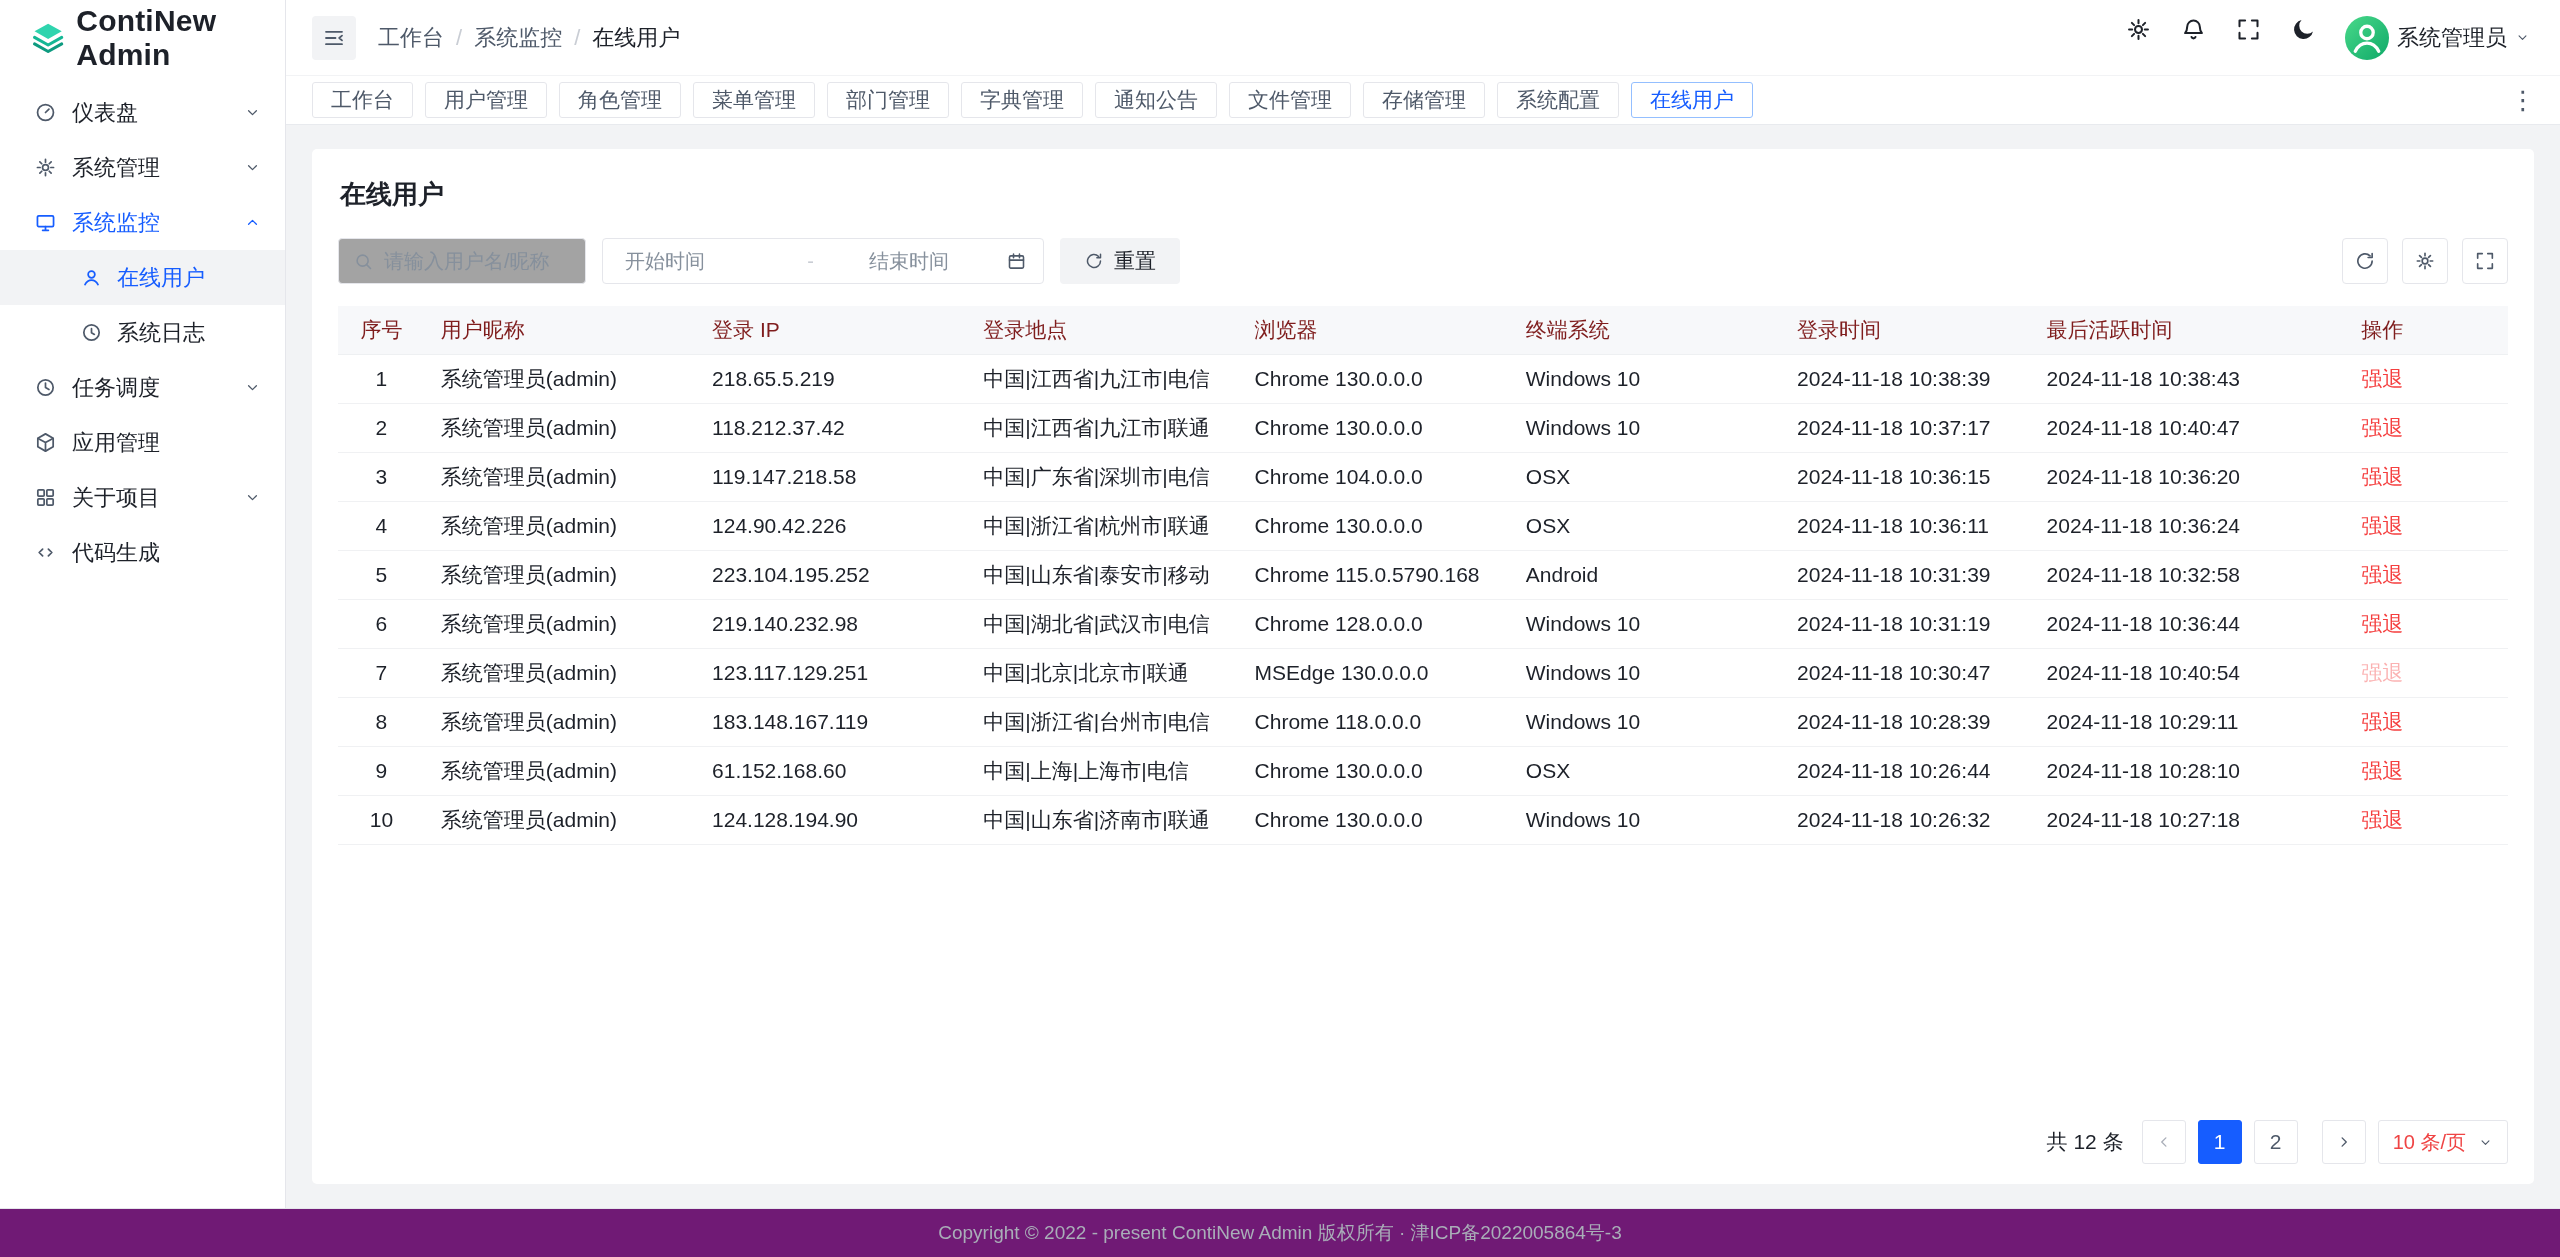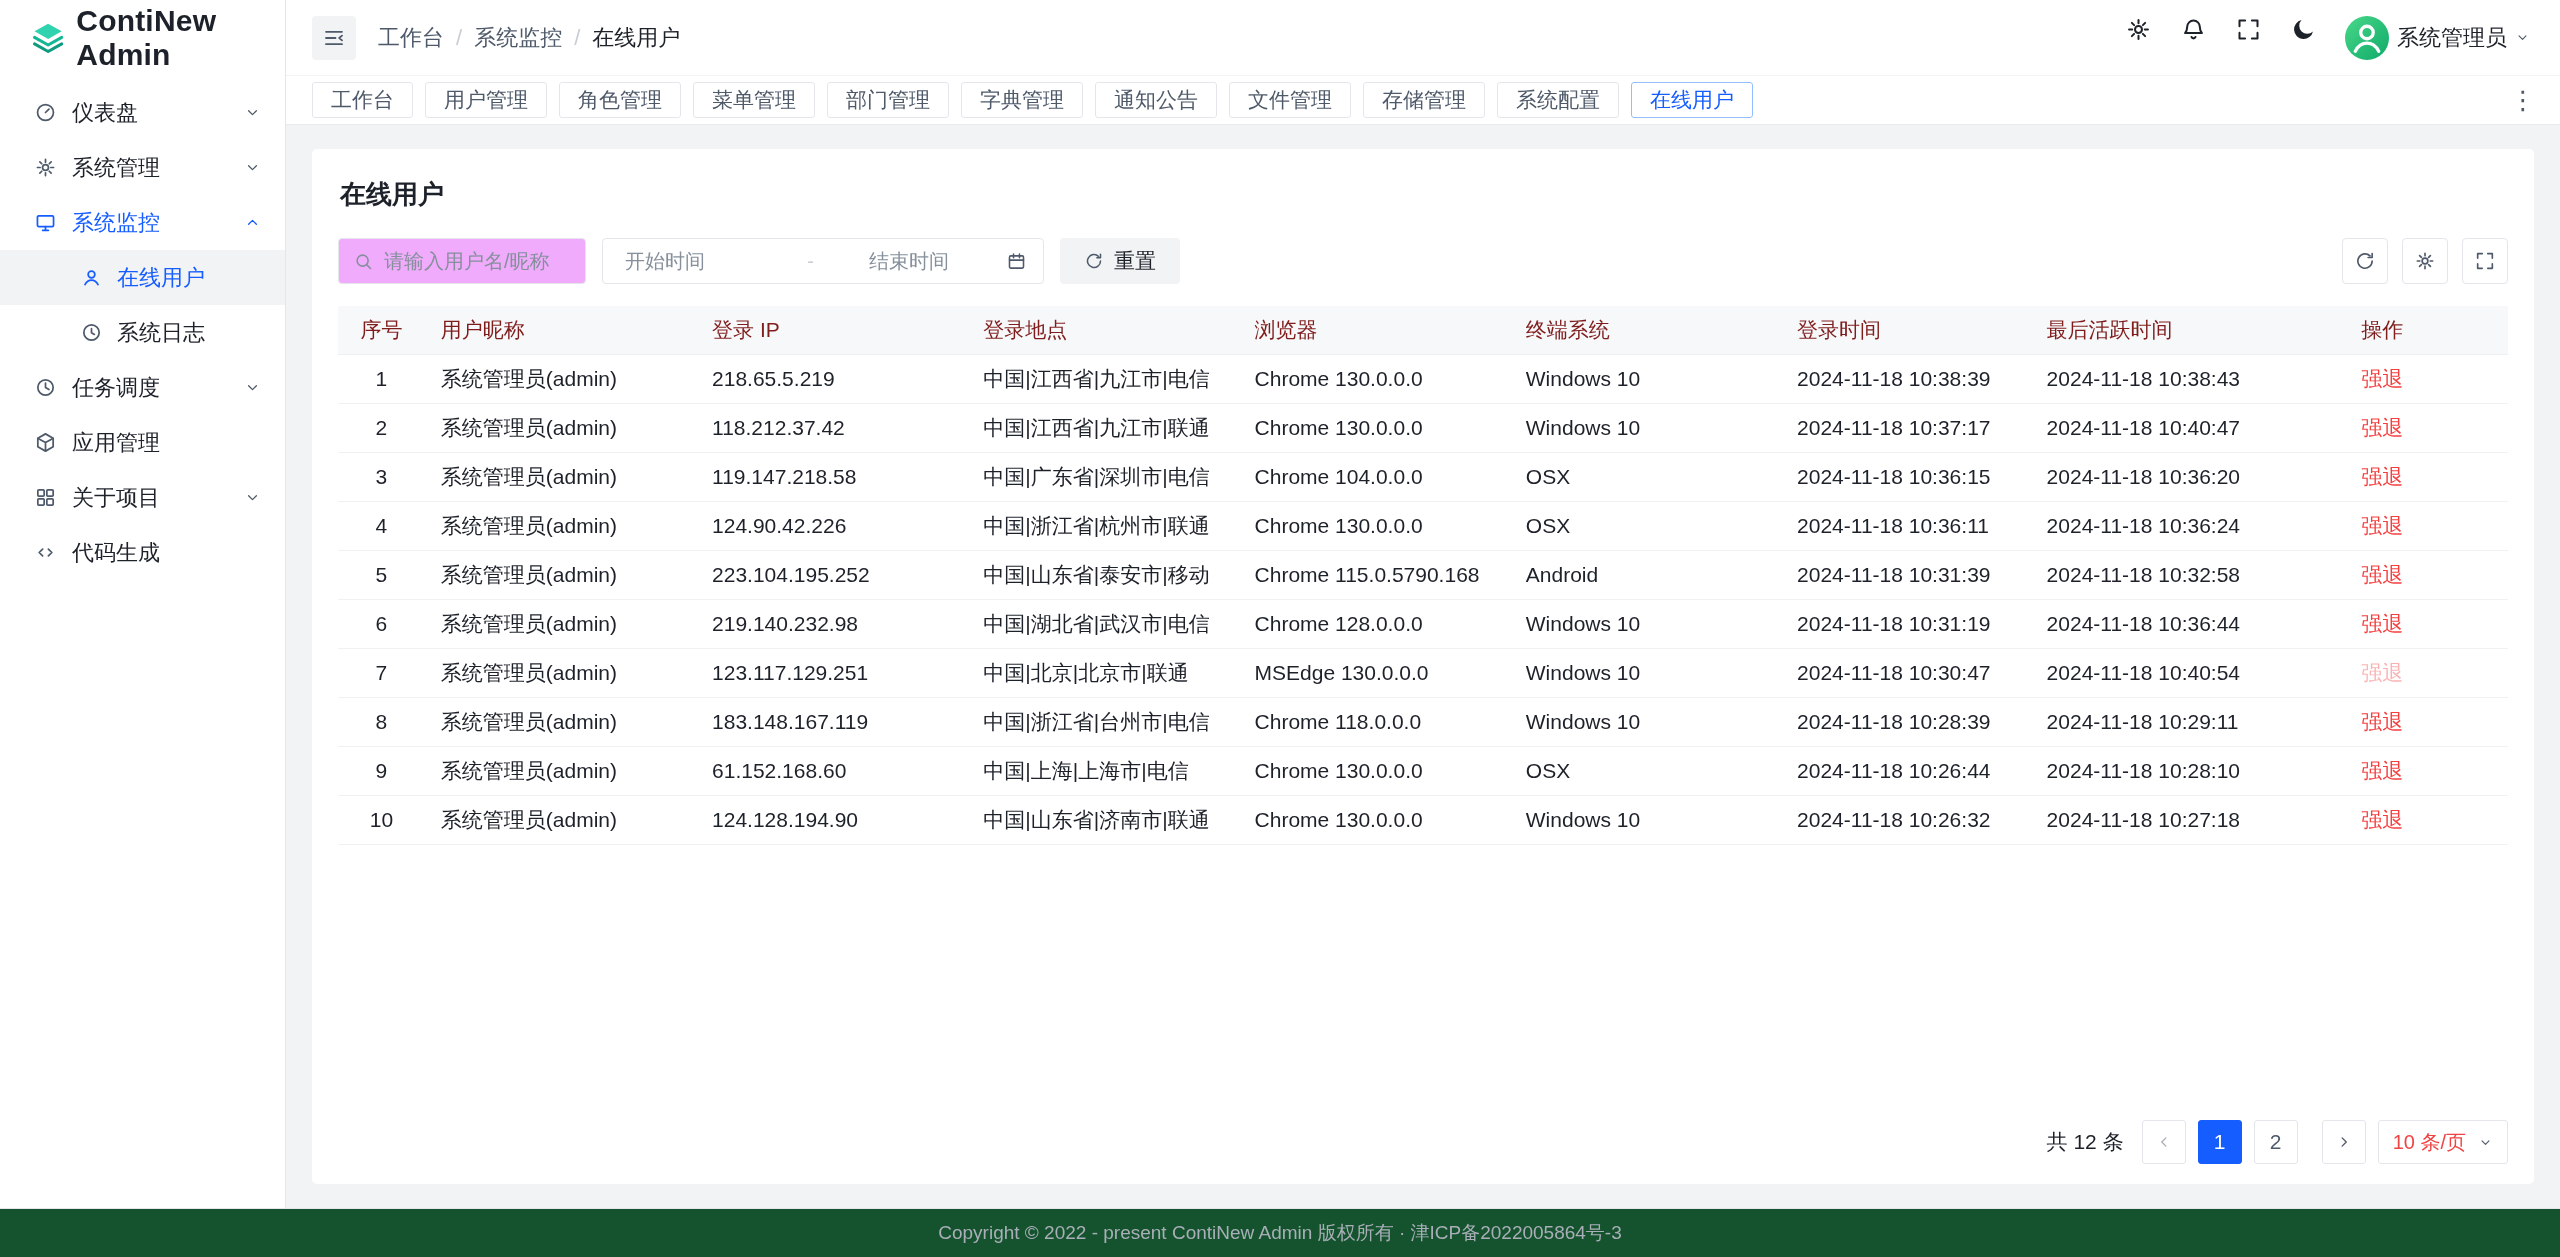--- a/index.html
+++ b/index.html
@@ -54,21 +54,21 @@
     display:flex; align-items:center; font-size:21px; color:#4e5969; white-space:nowrap; cursor:pointer; }
   .tab.active { color:#165dff; border-color:#94bfff; }
   .tab-more { font-size:26px; color:#4e5969; cursor:pointer; padding:0 4px; }
 
   
   .content { flex:1; min-height:0; padding:24px 26px; display:flex; }
   .card { flex:1; background:#fff; border-radius:5px; padding:22px 26px 20px; display:flex; flex-direction:column; min-height:0; }
   .page-title { font-size:26px; font-weight:600; margin:6px 0 26px 2px; }
 
   .filter-row { display:flex; align-items:center; gap:16px; margin-bottom:22px; }
-  .search-box { width:248px; height:46px; border:1px solid #e5e6eb; border-radius:4px; background:#f0abfc;
+  .search-box { width:248px; height:46px; border:1px solid #e5e6eb; border-radius:4px; background:#a3a3a3;
     display:flex; align-items:center; gap:10px; padding:0 14px; color:#86909c; }
   .search-box .icon { font-size:21px; color:#86909c; }
   .search-box input { border:none; outline:none; width:100%; font-size:20px; font-family:inherit; color:#1d2129; background:transparent; }
   .search-box input::placeholder { color:#86909c; }
   .range-box { width:442px; height:46px; border:1px solid #e5e6eb; border-radius:4px; background:#fff;
     display:flex; align-items:center; padding:4px 16px; color:#86909c; font-size:20px; cursor:pointer; }
   .range-box .ph { flex:1; text-align:center; }
   .range-box .ph:first-child { text-align:left; padding-left:6px; }
   .range-box .dash { padding:0 8px; color:#c9cdd4; }
   .range-box .icon { font-size:21px; color:#4e5969; margin-left:10px; }
@@ -94,21 +94,21 @@
   .pg-btn { min-width:44px; height:44px; border:1px solid #e5e6eb; border-radius:3px; background:#fff;
     display:flex; align-items:center; justify-content:center; font-size:21px; font-family:inherit;
     color:#4e5969; cursor:pointer; padding:0 6px; }
   .pg-btn .icon { font-size:18px; }
   .pg-btn.current { background:#165dff; border-color:#165dff; color:#fff; }
   .pg-btn.nav-prev { color:#a9aeb8; }
   .size-select { height:44px; border:1px solid #e5e6eb; border-radius:3px; background:#fff;
     display:flex; align-items:center; gap:12px; padding:0 14px; font-size:20px; color:#ef4444; cursor:pointer; }
   .size-select .icon { font-size:15px; color:#4e5969; }
 
-  .footer { height:49px; background:#14532d; border-top:1px solid #e5e6eb; display:flex; align-items:center;
+  .footer { height:49px; background:#701a75; border-top:1px solid #e5e6eb; display:flex; align-items:center;
     justify-content:center; font-size:19px; color:#a9aeb8; flex:0 0 auto; }
 </style>
 </head>
 <body>
 
 <div class="app">
   <div class="main-row">
 
     <aside class="sidebar">
       <div class="logo">

